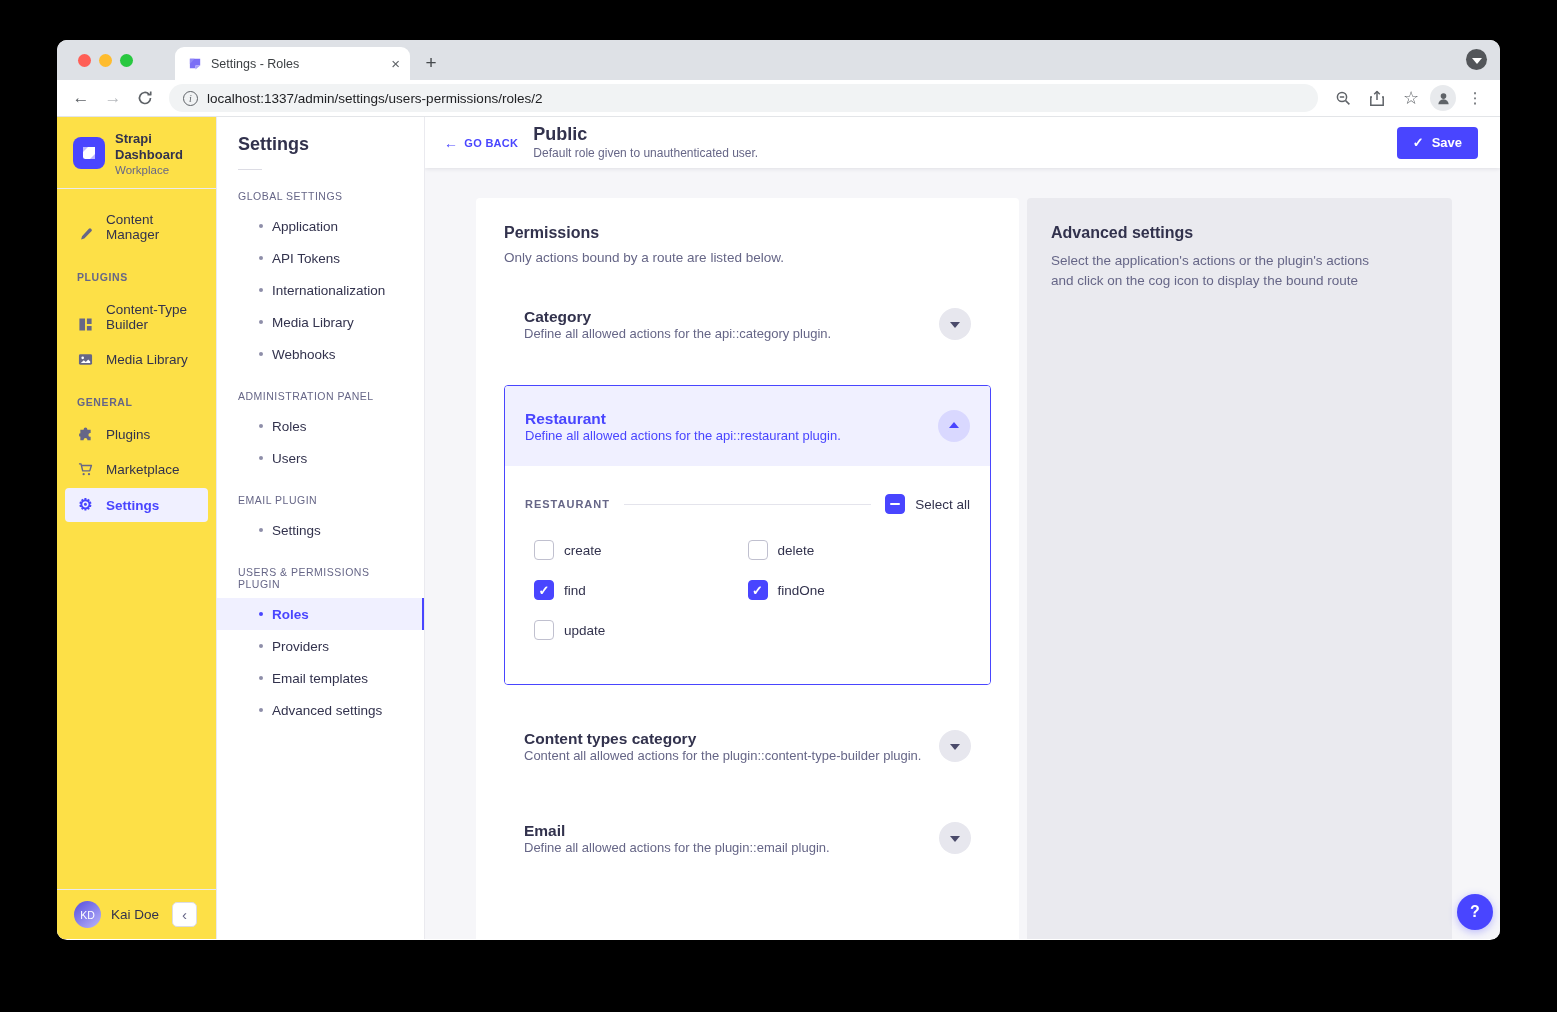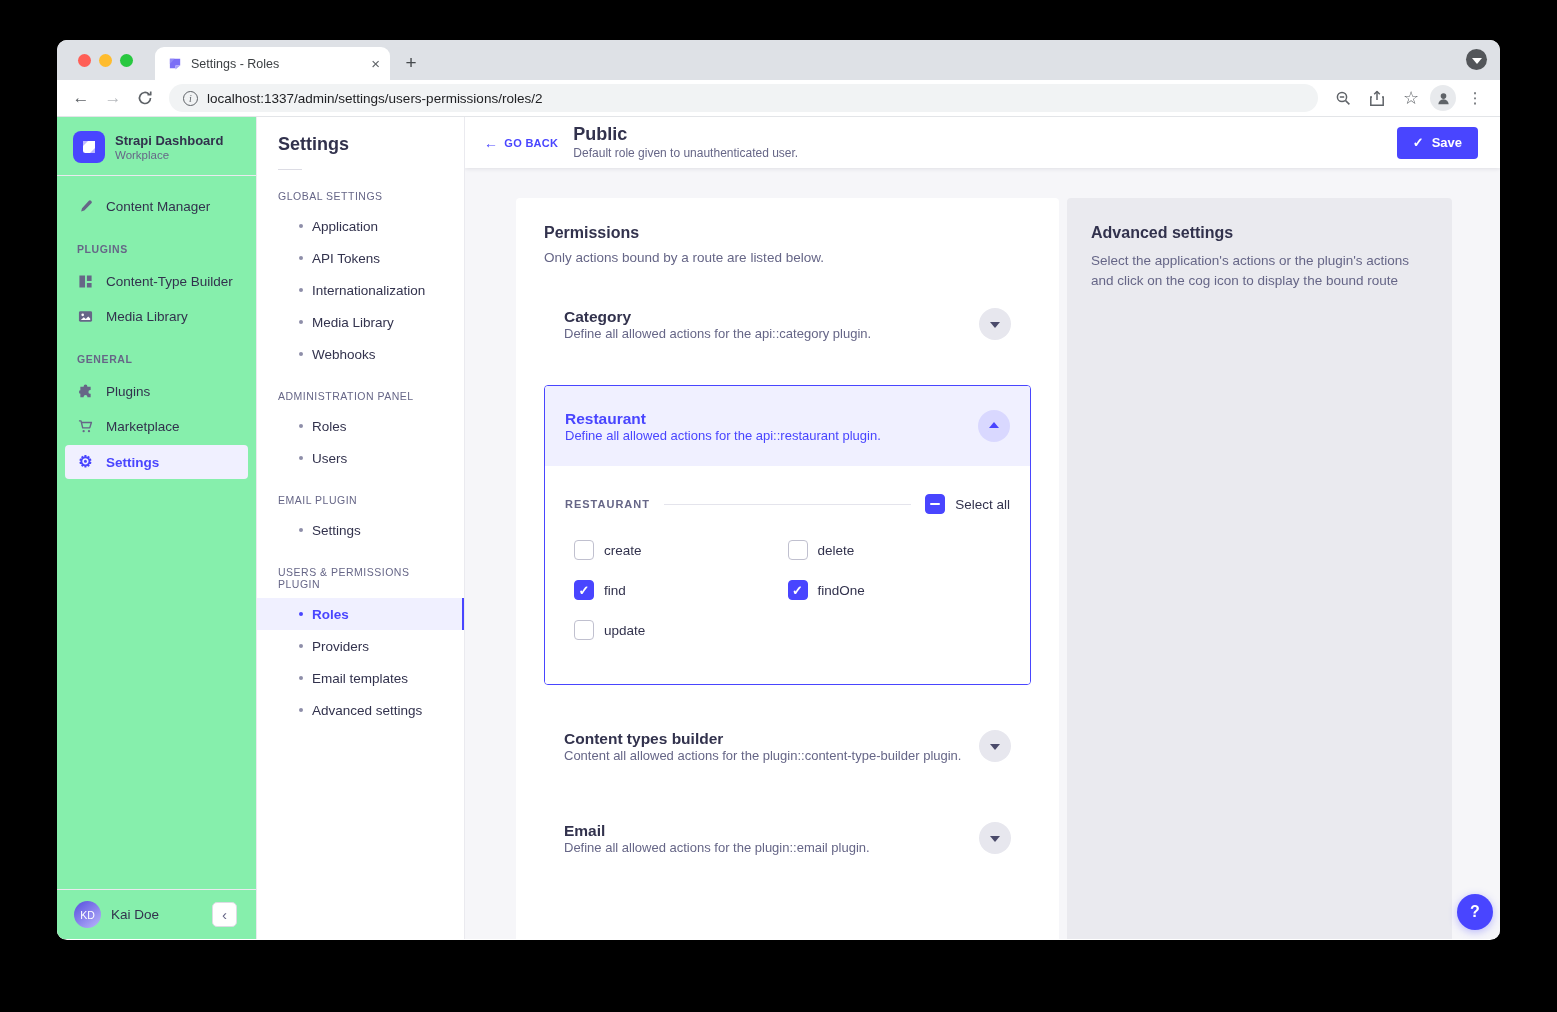--- a/index.html
+++ b/index.html
@@ -3,21 +3,21 @@
 <meta charset="utf-8">
 <style>
   * { margin:0; padding:0; box-sizing:border-box; }
   html,body { width:1557px; height:1012px; background:#000; overflow:hidden;
     font-family:"Liberation Sans", sans-serif; }
 
   .window { position:absolute; left:57px; top:40px; width:1443px; height:900px;
     border-radius:10px; overflow:hidden; background:#fff; }
 
   
-  .tabstrip { height:40px; background:#dee1e6; display:flex; align-items:flex-end; position:relative; }
+  .tabstrip { height:40px; background:#dee1e6; display:flex; align-items:flex-end; position:relative;padding-left:20px; }
   .traffic { display:flex; gap:8px; position:absolute; left:21px; top:14px; }
   .light { width:13px; height:13px; border-radius:50%; }
   .light.red{background:#ff5f57}.light.yellow{background:#febc2e}.light.green{background:#28c840}
   .tab { margin-left:98px; width:235px; height:33px; background:#fff; border-radius:9px 9px 0 0;
     display:flex; align-items:center; padding:0 10px 0 13px; gap:8px; }
   .tab-title { font-size:12.5px; color:#3c4043; flex:1; white-space:nowrap; overflow:hidden; }
   .tab-close { color:#5f6368; font-size:15px; line-height:1; cursor:default; }
   .newtab { width:26px; height:26px; margin:0 0 4px 8px; display:flex; align-items:center; justify-content:center;
     color:#45494d; font-size:19px; border-radius:50%; }
   .chrome-ctl { position:absolute; right:13px; top:9px; width:21px; height:21px; border-radius:50%;
@@ -35,21 +35,21 @@
   .info-ic { width:15px; height:15px; border:1.5px solid #5f6368; border-radius:50%; color:#5f6368;
     font-size:10px; display:flex; align-items:center; justify-content:center; font-style:italic; font-family:"Liberation Serif",serif; flex:none; }
   .url { font-size:13.5px; color:#202124; white-space:nowrap; }
   .tool-ic { width:30px; height:28px; display:flex; align-items:center; justify-content:center; color:#5f6368; }
   .avatar-chrome { width:26px; height:26px; border-radius:50%; background:#e8eaed; display:flex; align-items:center; justify-content:center; }
 
   
   .app { display:flex; height:822px; background:#f6f6f9; }
 
   
-  .sidebar { width:200px; background:#86efac; border-right:1px solid #eaeaef; display:flex; flex-direction:column; flex:none; }
+  .sidebar { width:160px; background:#fde047; border-right:1px solid #eaeaef; display:flex; flex-direction:column; flex:none; }
   .brand { display:flex; align-items:center; gap:10px; padding:14px 16px 12px; }
   .brand-logo { width:32px; height:32px; border-radius:8px; background:#4945ff; flex:none; position:relative; }
   .brand-logo svg { position:absolute; inset:0; }
   .brand-title { font-size:13px; font-weight:bold; color:#32324d; line-height:1.25; }
   .brand-sub { font-size:11.5px; color:#666687; }
   .sb-divider { height:1px; background:#eaeaef; }
   .sb-nav { padding:14px 8px; }
   .sb-item { display:flex; align-items:flex-end; gap:12px; padding:9px 12px; border-radius:4px;
     font-size:13.5px; color:#32324d; margin-bottom:2px; }
   .sb-item .ic { width:17px; display:flex; justify-content:center; color:#666687; fill:#666687; flex:none; }
@@ -430,21 +430,21 @@
                     <div class="check-cell">
                       <span class="cb unchecked"></span>
                       <span class="cb-label">update</span>
                     </div>
                   </div>
                 </div>
               </div>
 
               <div class="acc-item">
                 <div>
-                  <div class="acc-name">Content types builder</div>
+                  <div class="acc-name">Content types category</div>
                   <div class="acc-desc">Content all allowed actions for the plugin::content-type-builder plugin.</div>
                 </div>
                 <button class="chev-btn">
                     <span class="chev-down"></span>
                   </button>
               </div>
 
               <div class="acc-item">
                 <div>
                   <div class="acc-name">Email</div>

